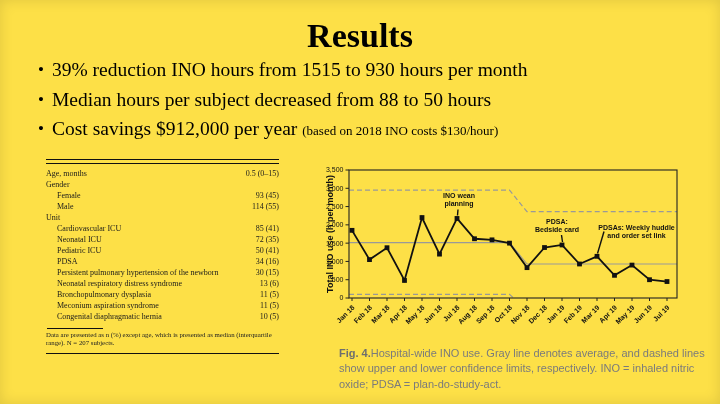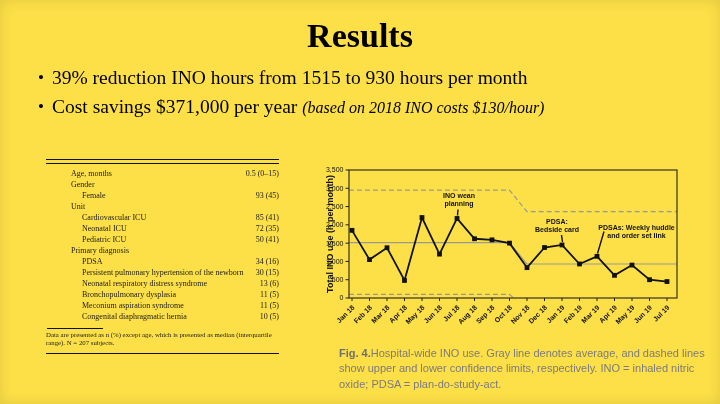--- a/index.html
+++ b/index.html
@@ -5,29 +5,29 @@
   html,body{margin:0;padding:0;background:#cfcfcf;}
   .slide{
     position:relative;width:720px;height:404px;background:#fde047;overflow:hidden;
     font-family:"Liberation Serif",serif;color:#111;
     box-shadow:inset 0 0 14px rgba(0,0,0,0.12);
   }
   .title{
     position:absolute;top:16px;left:0;width:100%;text-align:center;
     font-size:34px;line-height:40px;font-weight:bold;color:#000;
   }
-  .bullets{position:absolute;left:38px;top:64px;width:650px;font-size:19.5px;line-height:27.5px;color:#000;}
+  .bullets{position:absolute;left:38px;top:56px;width:650px;font-size:19.5px;line-height:27.5px;color:#000;}
   .bullet{white-space:nowrap;}
   .bullet::before{content:"•";display:inline-block;width:14px;font-size:17px;vertical-align:1px;}
-  .bullet .note{font-style:italic;font-size:16px;}
+  .bullet .note{font-size:13px;}
   
   .demo-table{position:absolute;left:46px;top:159px;width:233px;font-size:8px;color:#1a1a1a;}
   .rule-double{height:2.5px;border-top:1px solid #111;border-bottom:1px solid #111;}
   .t-rows{padding-top:4px;}
-  .t-row{display:flex;justify-content:space-between;line-height:11px;margin-left:25px;}
+  .t-row{display:flex;justify-content:space-between;line-height:11px;}
   .t-label{white-space:nowrap;}
   .t-label.ind{padding-left:11px;}
   .t-value{white-space:nowrap;text-align:right;}
   .rule-short{width:56px;border-top:1px solid #111;margin:6px 0 2px 1px;}
   .footnote{font-size:6.8px;line-height:8.6px;color:#222;}
   .rule-bottom{border-top:1.5px solid #111;margin-top:5px;}
   
   .chart{position:absolute;left:325px;top:162px;width:393px;height:178px;}
   
   .caption{
@@ -38,57 +38,58 @@
 </style>
 </head>
 <body>
 
 <div class="slide">
 
   <div class="title">Results</div>
 
   <div class="bullets">
     <div class="bullet"><span>39% reduction INO hours from 1515 to 930 hours per month</span><span class="note"></span></div>
-    <div class="bullet"><span>Cost savings $371,000 per year </span><span class="note">(based on 2018 INO costs $130/hour)</span></div>
+    <div class="bullet"><span>Median hours per subject decreased from 88 to 50 hours</span><span class="note"></span></div>
+    <div class="bullet"><span>Cost savings $912,000 per year </span><span class="note">(based on 2018 INO costs $130/hour)</span></div>
   </div>
 
   <div class="demo-table">
     <div class="rule-double"></div>
     <div class="t-rows" id="table-rows">
         <div class="t-row">
           <span class="t-label">Age, months</span>
           <span class="t-value">0.5 (0–15)</span>
         </div>
         <div class="t-row">
           <span class="t-label">Gender</span>
           <span class="t-value"></span>
         </div>
         <div class="t-row">
           <span class="t-label ind">Female</span>
           <span class="t-value">93 (45)</span>
         </div>
         <div class="t-row">
+          <span class="t-label ind">Male</span>
+          <span class="t-value">114 (55)</span>
+        </div>
+        <div class="t-row">
           <span class="t-label">Unit</span>
           <span class="t-value"></span>
         </div>
         <div class="t-row">
           <span class="t-label ind">Cardiovascular ICU</span>
           <span class="t-value">85 (41)</span>
         </div>
         <div class="t-row">
           <span class="t-label ind">Neonatal ICU</span>
           <span class="t-value">72 (35)</span>
         </div>
         <div class="t-row">
           <span class="t-label ind">Pediatric ICU</span>
           <span class="t-value">50 (41)</span>
-        </div>
-        <div class="t-row">
-          <span class="t-label">Primary diagnosis</span>
-          <span class="t-value"></span>
         </div>
         <div class="t-row">
           <span class="t-label ind">PDSA</span>
           <span class="t-value">34 (16)</span>
         </div>
         <div class="t-row">
           <span class="t-label ind">Persistent pulmonary hypertension of the newborn</span>
           <span class="t-value">30 (15)</span>
         </div>
         <div class="t-row">

